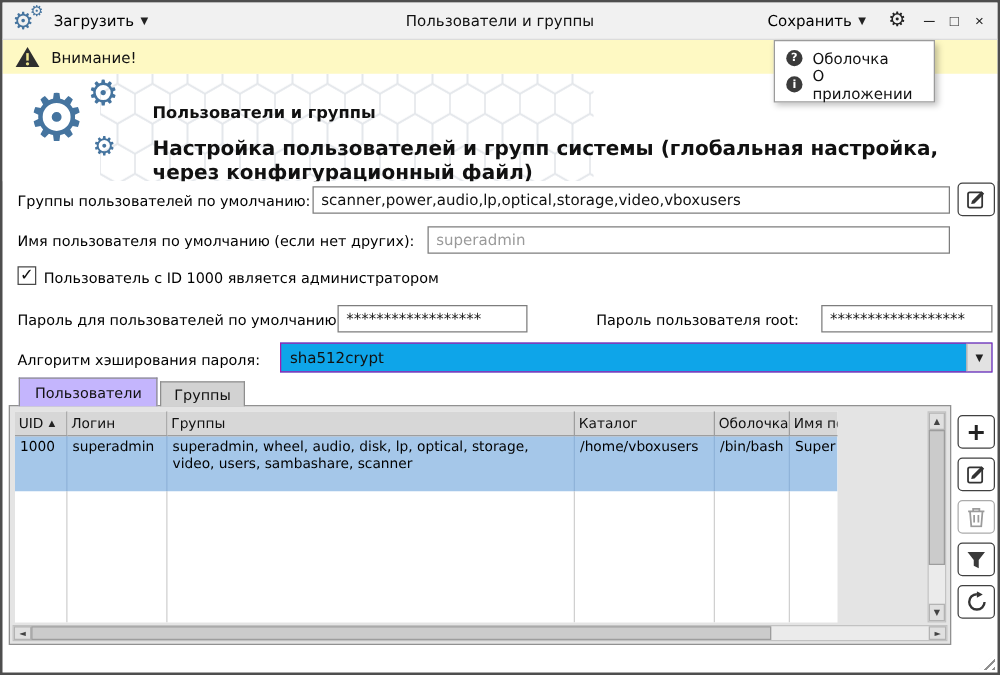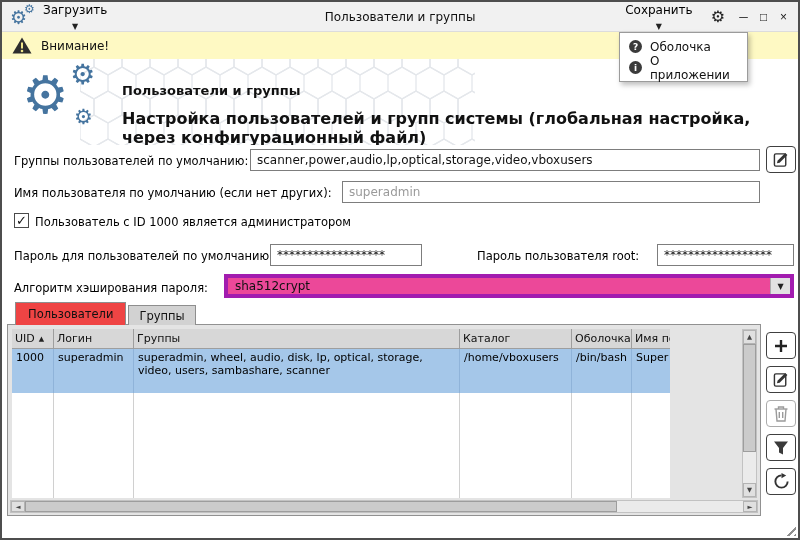--- a/index.html
+++ b/index.html
@@ -4,21 +4,21 @@
 <style>
   * { margin:0; padding:0; box-sizing:border-box; }
   body { font-family:"DejaVu Sans","Liberation Sans",sans-serif; font-size:12px; color:#111; background:#fff; }
   .window { position:relative; width:800px; height:540px; border:2px solid #4e4e4e; background:#fff; overflow:hidden; }
 
   
   .titlebar { position:absolute; top:0; left:0; right:0; height:30px; background:#f1f1f1; border-bottom:1px solid #dcdcdc; display:flex; align-items:center; padding:0 8px; z-index:10; }
   .appicon { position:relative; width:27px; height:24px; color:#45749f; flex:0 0 auto; }
   .appicon .g-big { position:absolute; left:0; top:3px; font-size:19px; line-height:1; }
   .appicon .g-sm  { position:absolute; left:14px; top:-2px; font-size:12px; line-height:1; }
-  .tbbtn { display:flex; align-items:center; gap:5px; background:none; border:none; font:inherit; cursor:pointer; padding:4px 6px;flex-direction:column; }
+  .tbbtn { display:flex; align-items:center; gap:5px; background:none; border:none; font:inherit; cursor:pointer; padding:4px 6px; }
   .chev { font-size:8px; color:#222; }
   .tbtitle { position:absolute; left:0; right:0; text-align:center; pointer-events:none; color:#111; }
   .tbright { margin-left:auto; display:flex; align-items:center; gap:12px; z-index:2; }
   .gearbtn { font-size:16px; line-height:1; cursor:pointer; color:#222; background:none; border:none; }
   .wcgroup { display:flex; gap:7px; align-items:center; }
   .wc { font-size:12px; width:13px; text-align:center; cursor:pointer; color:#222; background:none; border:none; line-height:1; }
 
   
   .menu { position:absolute; top:30px; left:617px; width:129px; background:#fff; border:1px solid #9b9b9b; box-shadow:2px 3px 5px rgba(0,0,0,0.25); z-index:60; padding:3px 0; }
   .mitem { display:flex; align-items:center; gap:8px; height:21px; padding:0 9px; cursor:pointer; }
@@ -35,28 +35,28 @@
   .hg2 { position:absolute; left:48px; top:0;   font-size:28px; line-height:1; }
   .hg3 { position:absolute; left:52px; top:46px; font-size:21px; line-height:1; }
   .htitle { position:absolute; left:120px; top:24px; font-size:13px; font-weight:bold; }
   .hsub   { position:absolute; left:120px; top:50px; font-size:16px; font-weight:bold; width:665px; }
 
   
   .flabel { position:absolute; font-size:11.5px; white-space:nowrap; color:#000; }
   .finput { position:absolute; height:22px; border:1px solid #7d7d7d; background:#fff; font-family:"DejaVu Sans",sans-serif; font-size:12px; padding:0 6px; color:#111; }
   .finput::placeholder { color:#9a9a9a; }
   .cb { position:absolute; left:12px; top:211px; width:15px; height:15px; border:1px solid #4a4a4a; background:#fff; cursor:pointer; display:flex; align-items:center; justify-content:center; font-size:13px; font-weight:bold; line-height:1; color:#111; }
-  .combo { position:absolute; left:222px; top:272px; width:570px; height:24px; border:4px solid #a21caf; background:#ec4899; display:flex; align-items:center; cursor:pointer; }
+  .combo { position:absolute; left:222px; top:272px; width:570px; height:24px; border:1px solid #a21caf; background:#0ea5e9; display:flex; align-items:center; cursor:pointer; }
   .combo-text { padding-left:7px; font-size:12px; flex:1; }
   .combo-arrow { width:20px; align-self:stretch; background:#e2e2e2; border-left:1px solid #adadad; display:flex; align-items:center; justify-content:center; font-size:8px; color:#222; }
 
   
   .tabs { position:absolute; left:13px; top:300px; display:flex; align-items:flex-end; z-index:3; }
   .tab { border:1px solid #8e8e8e; border-bottom:none; font-size:11.5px; cursor:pointer; display:flex; align-items:center; }
-  .tab.active { background:#ef4444; height:23px; padding:0 12px; }
+  .tab.active { background:#c4b5fd; height:23px; padding:0 12px; }
   .tab.inactive { background:#d2d2d2; height:20px; padding:0 10px; margin-left:2px; }
   .frame { position:absolute; left:5px; top:322px; width:754px; height:192px; border:1px solid #919191; background:#e4e4e4; }
 
   
   .tablewrap { position:absolute; left:4px; top:4px; width:658px; height:169px; background:#fff; overflow:hidden; }
   .thead { display:flex; height:20px; }
   .th { background:#d7d7d7; border-right:1px solid #9e9e9e; border-bottom:1px solid #9e9e9e; font-size:11px; padding:2px 3px; display:flex; align-items:center; gap:4px; overflow:hidden; white-space:nowrap; cursor:pointer; }
   .sort { font-size:7px; color:#222; }
   .trow { display:flex; height:44px; background:#a5c7e9; cursor:pointer; }
   .td { border-right:1px solid #8fb3d9; padding:2px 4px; font-size:11px; line-height:13px; overflow:hidden; color:#000; }

